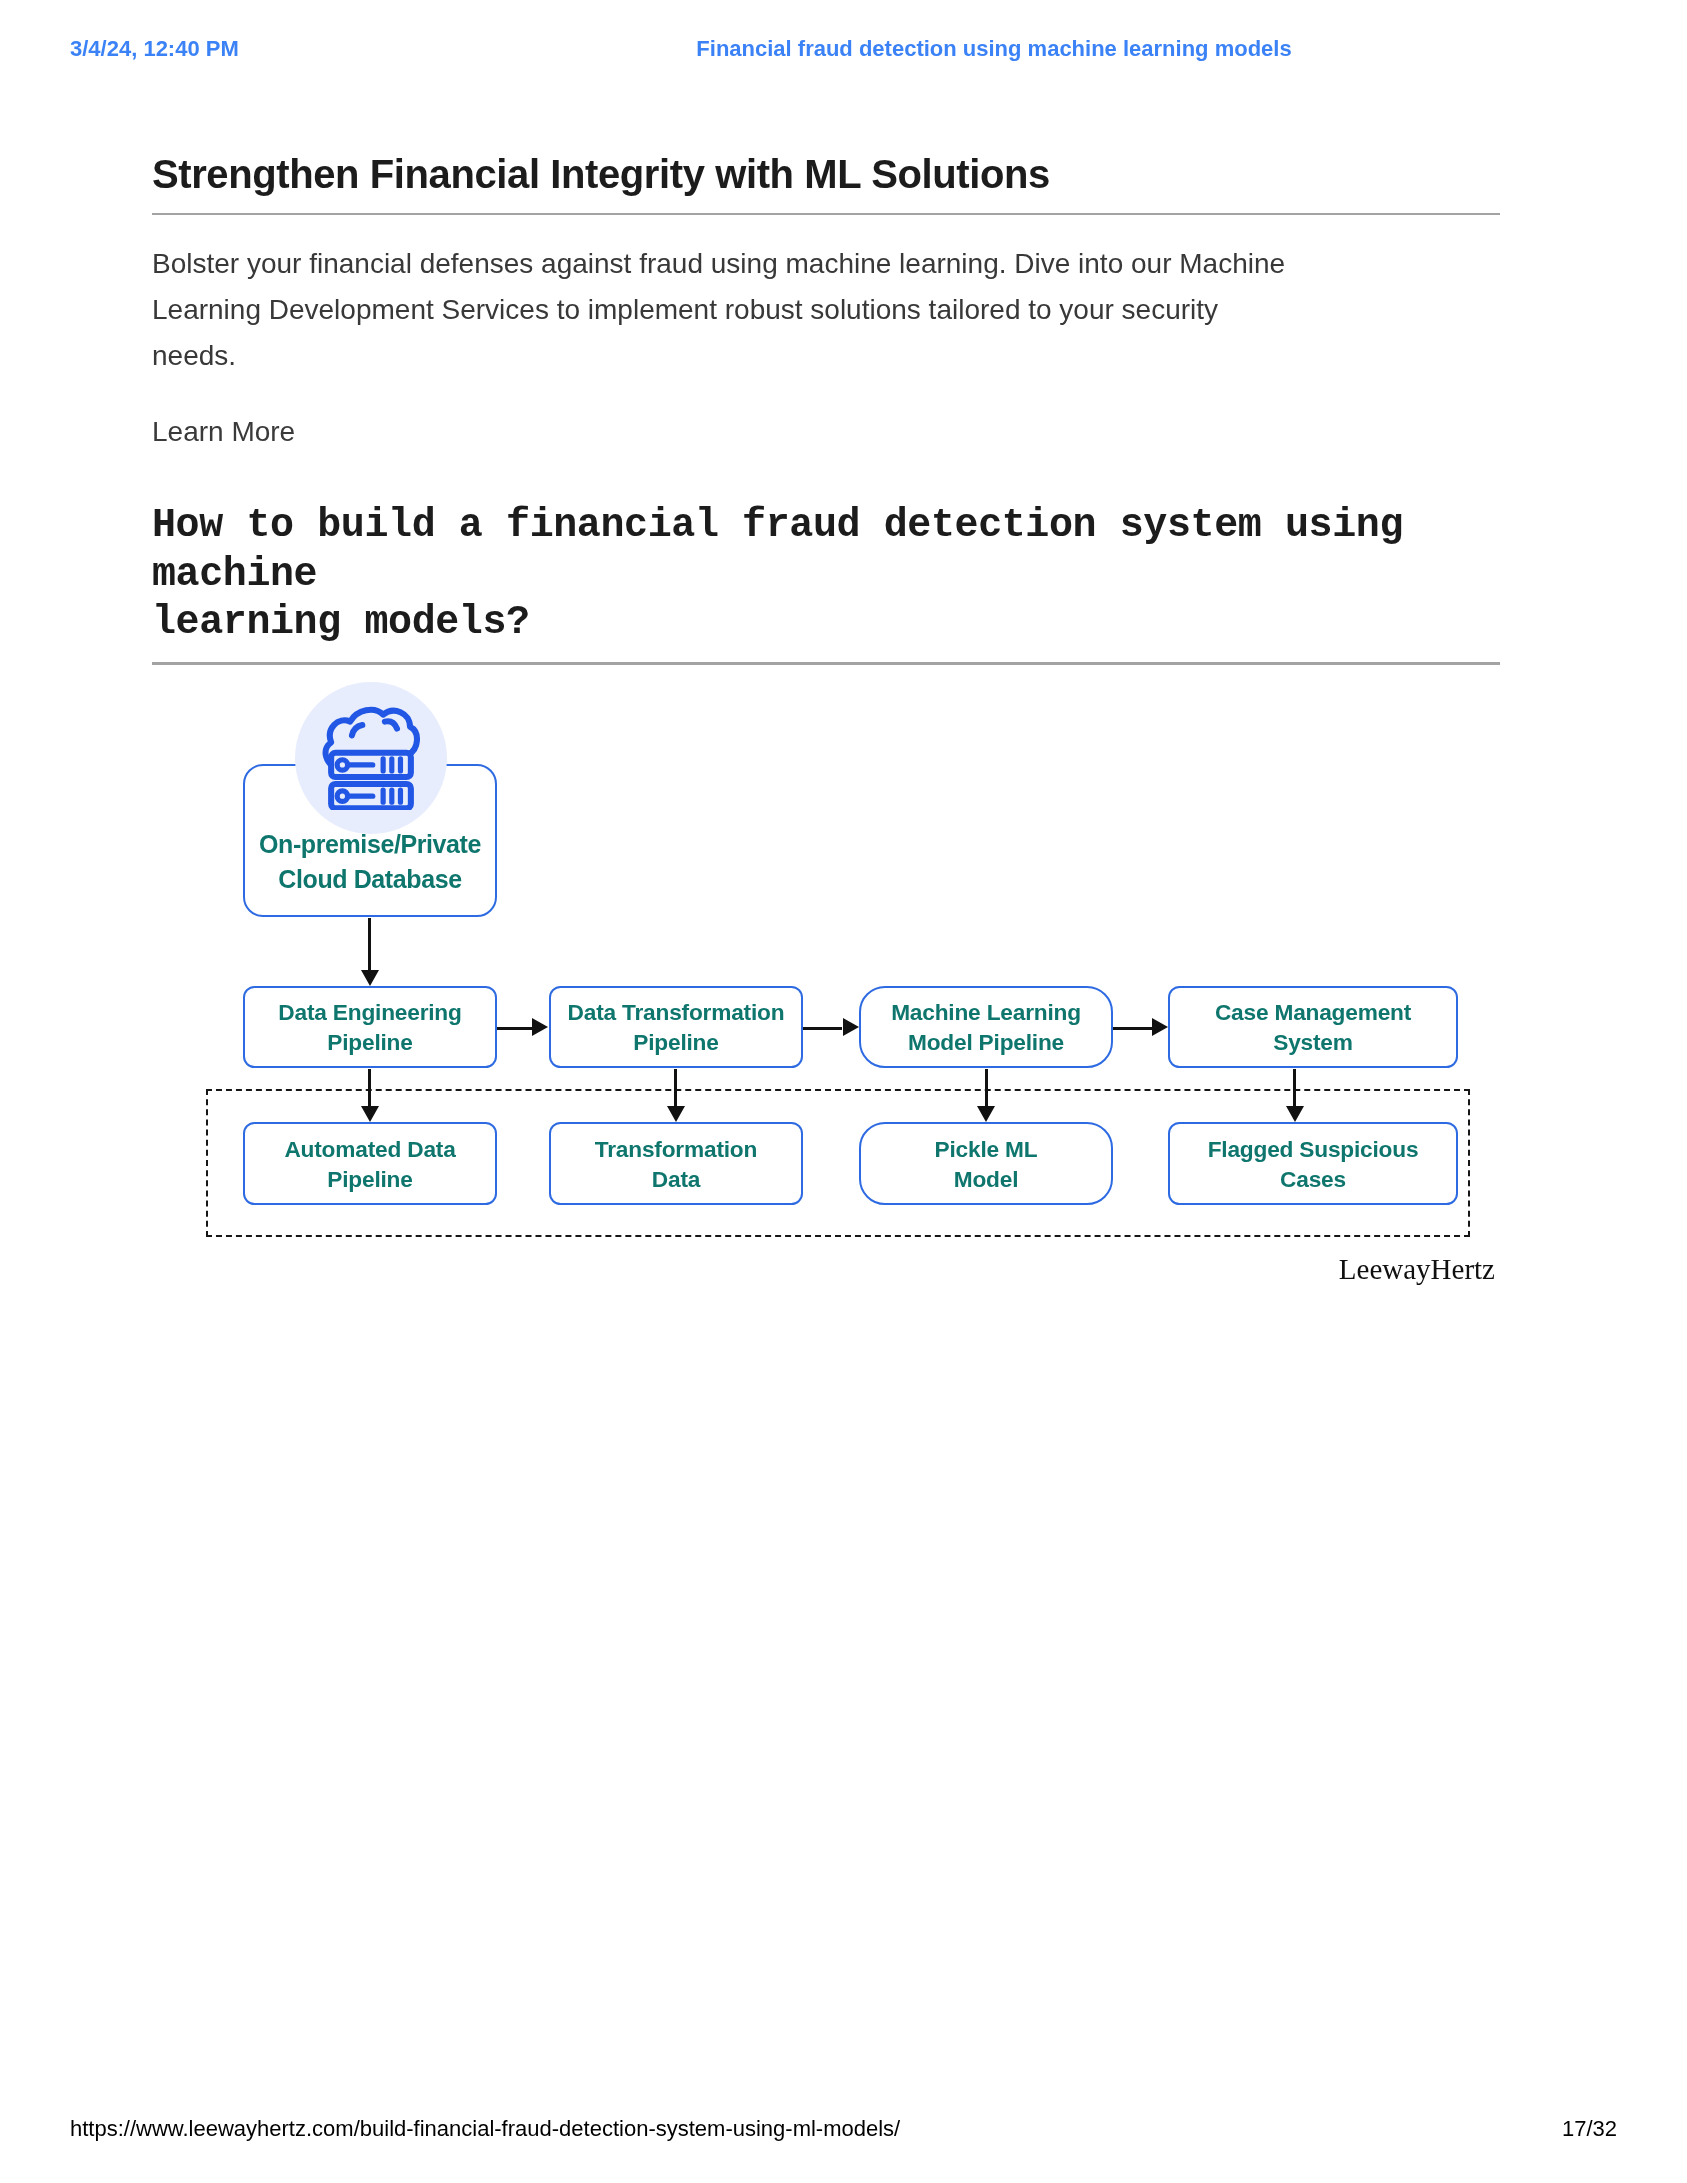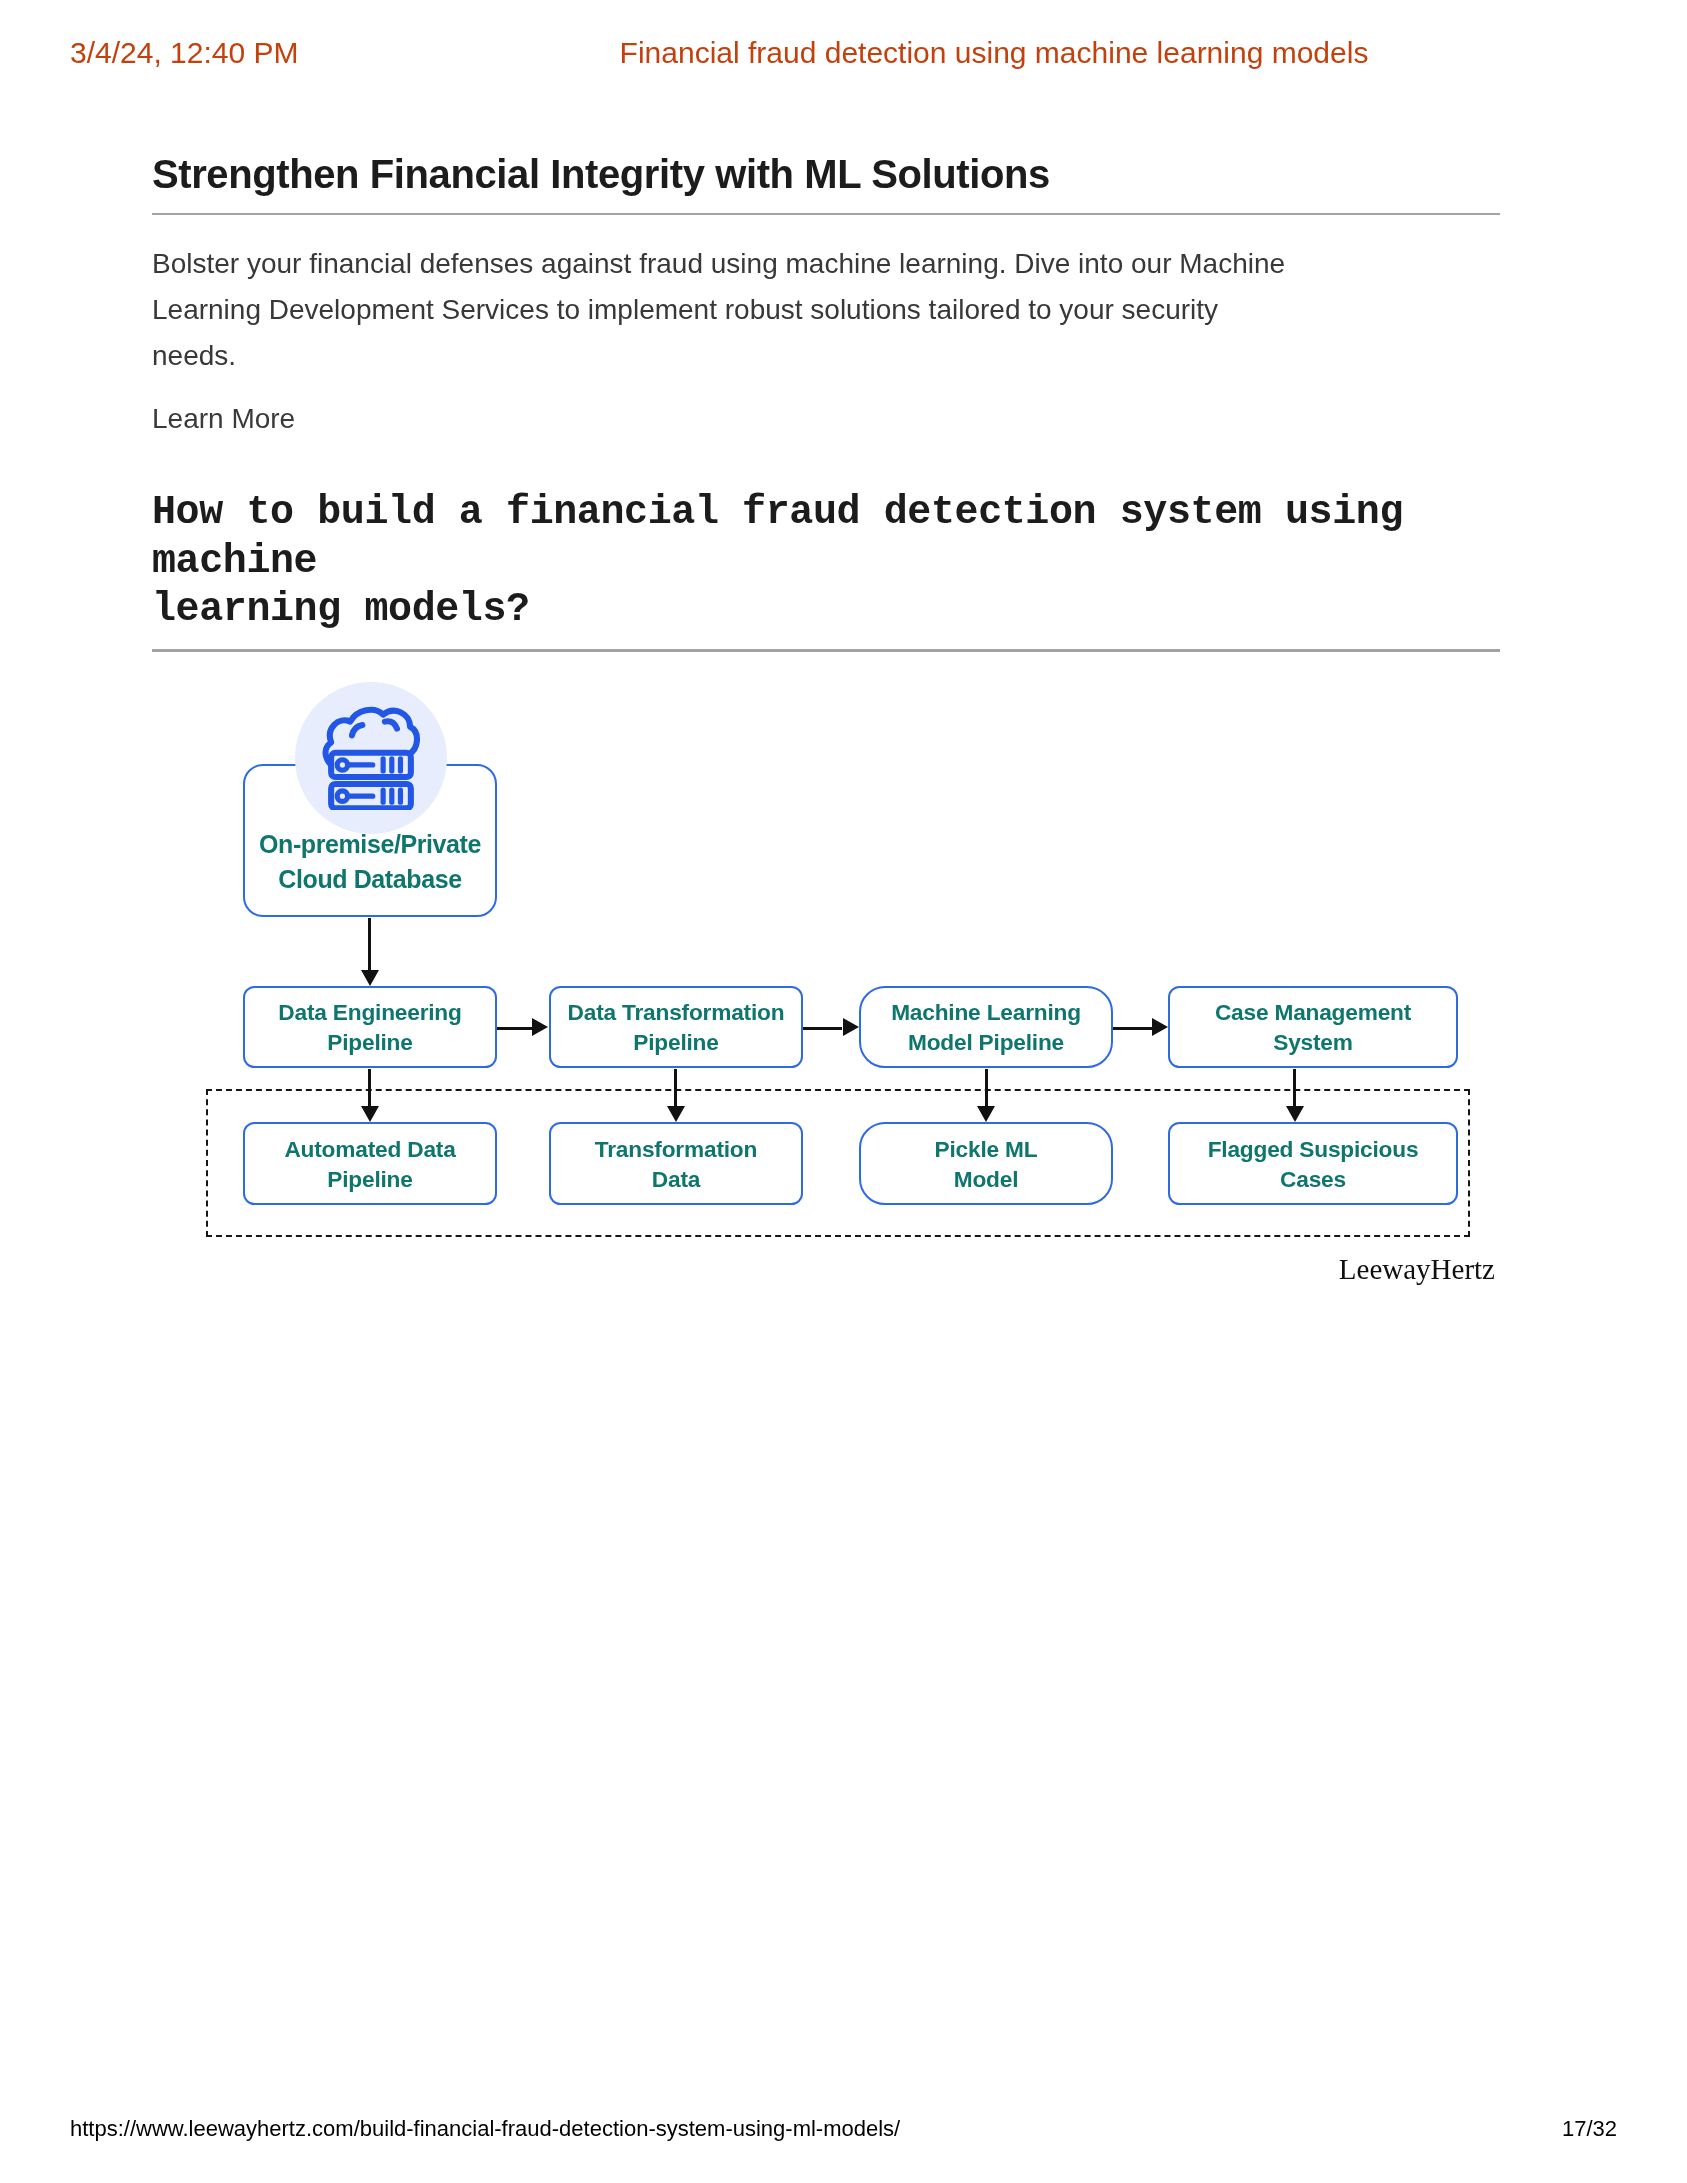--- a/index.html
+++ b/index.html
@@ -4,34 +4,34 @@
 <style>
   * { margin:0; padding:0; box-sizing:border-box; }
   html,body { background:#ffffff; }
   body {
     width:1687px; height:2183px; position:relative;
     font-family:"Liberation Sans", sans-serif; color:#1d1d1d;
   }
 
   
   .phead { position:absolute; top:36px; left:70px; right:0; height:33px;
-           font-size:30px; color:#c2410c; }
+           font-size:22px; color:#3b82f6;font-weight:bold; }
   .pdate  { position:absolute; left:0; top:0; }
   .ptitle { position:absolute; left:231px; right:0; top:0; text-align:center; }
   .pfoot { position:absolute; top:2116px; left:70px; right:70px;
            display:flex; justify-content:space-between; font-size:22px; color:#000; }
 
   
   .content { position:absolute; left:152px; top:150px; width:1401px; }
   .h2 { font-size:40px; line-height:1.22; font-weight:bold; color:#1c1c1c;
         letter-spacing:-0.4px; white-space:pre-line; }
   .rule { width:1348px; height:2.5px; background:#a3a3a3; margin-top:14px; }
   .body-p { margin-top:25.5px; font-size:28px; line-height:46px; color:#383838;
             white-space:pre-line; }
-  .learn { margin-top:24px; font-size:28px; color:#3a3a3a; cursor:pointer; }
+  .learn { margin-top:37px; font-size:28px; color:#3a3a3a; cursor:pointer; }
   .h2b { margin-top:54px;font-family:Liberation Mono, monospace; }
 
   
   .diagram { position:absolute; left:0; top:0; width:1687px; height:2183px; pointer-events:none; }
   .dbox { position:absolute; background:#fff; border:2.5px solid #2e6be2; border-radius:11.5px;
           display:flex; align-items:center; justify-content:center; z-index:2; }
   .box-label { font-size:22.7px; line-height:30px; font-weight:bold; color:#0f766e;
                letter-spacing:-0.2px; text-align:center; white-space:pre; }
   .source { left:243px; top:764px; width:254px; height:153px; border-radius:20px;
             align-items:flex-end; }

